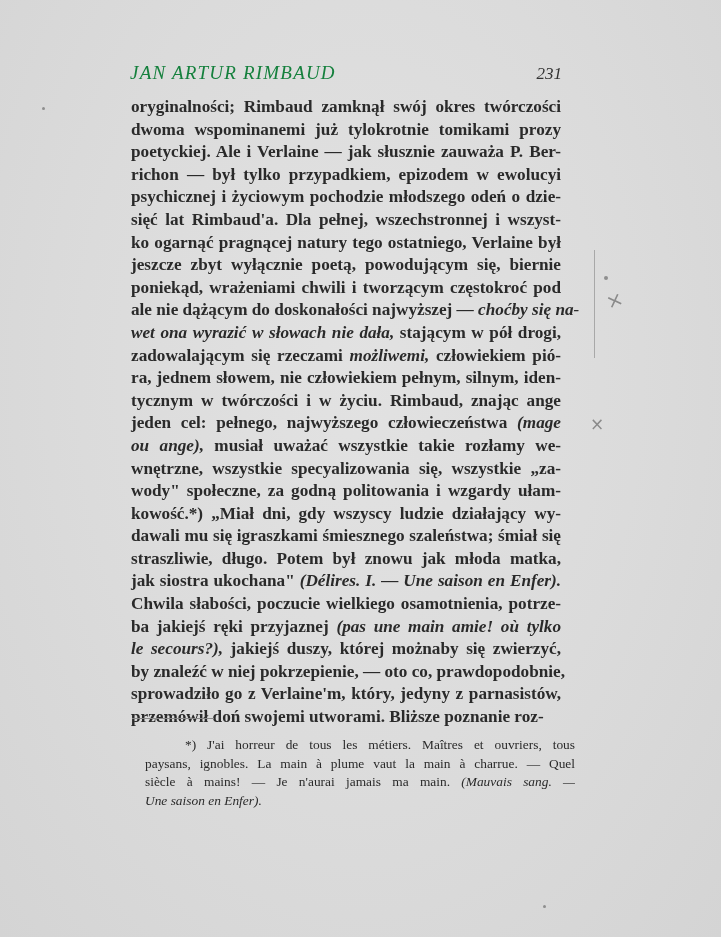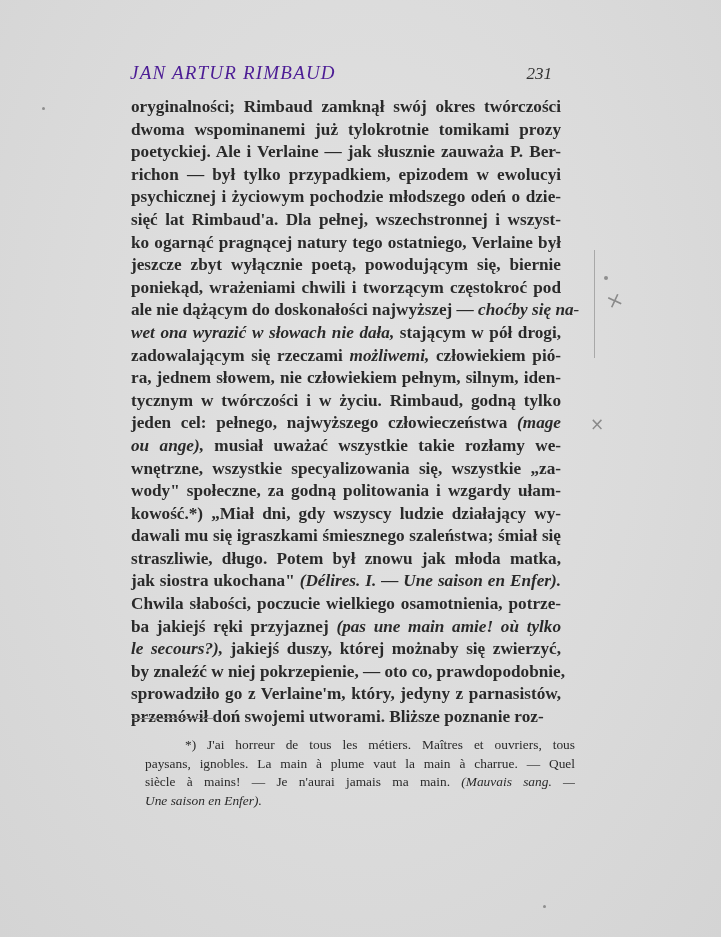--- a/index.html
+++ b/index.html
@@ -11,24 +11,24 @@
     font-family:"Liberation Serif","DejaVu Serif",serif;
     color:#2a2a2a;
   }
   .running-head {
     position:absolute; left:130px; top:62px; width:432px;
     height:24px;
   }
   .rh-title {
     position:absolute; left:0; top:0;
     font-style:italic; font-size:19px; letter-spacing:1.2px;
-    color:#4c1d95;
+    color:#15803d;
   }
   .rh-page {
-    position:absolute; right:10px; top:2px;
+    position:absolute; right:0; top:2px;
     font-style:italic; font-size:17px; color:#333;
   }
   .body-text {
     position:absolute; left:131px; top:96px; width:430px;
     font-size:17.2px; line-height:22.6px;
     text-align:justify;
     font-weight:bold;
   }
   .line {
     display:block; white-space:nowrap;
@@ -74,21 +74,21 @@
     <span class="line"><span>richon — był tylko przypadkiem, epizodem w ewolucyi</span></span>
     <span class="line"><span>psychicznej i życiowym pochodzie młodszego odeń o dzie-</span></span>
     <span class="line"><span>sięć lat Rimbaud'a.  Dla pełnej, wszechstronnej i wszyst-</span></span>
     <span class="line"><span>ko ogarnąć pragnącej natury tego ostatniego, Verlaine był</span></span>
     <span class="line"><span>jeszcze zbyt wyłącznie poetą, powodującym się, biernie</span></span>
     <span class="line"><span>poniekąd, wrażeniami chwili i tworzącym częstokroć pod</span></span>
     <span class="line"><span>ale nie dążącym do doskonałości najwyższej — </span><i>choćby się na-</i></span>
     <span class="line"><i>wet ona wyrazić w słowach nie dała,</i><span> stającym w pół drogi,</span></span>
     <span class="line"><span>zadowalającym się rzeczami </span><i>możliwemi,</i><span> człowiekiem pió-</span></span>
     <span class="line"><span>ra, jednem słowem, nie człowiekiem pełnym, silnym, iden-</span></span>
-    <span class="line"><span>tycznym w twórczości i w życiu.  Rimbaud, godną tylko</span></span>
+    <span class="line"><span>tycznym w twórczości i w życiu.  Rimbaud, znając ange</span></span>
     <span class="line"><span>jeden cel: pełnego, najwyższego człowieczeństwa </span><i>(mage</i></span>
     <span class="line"><i>ou ange),</i><span> musiał uważać wszystkie takie rozłamy we-</span></span>
     <span class="line"><span>wnętrzne, wszystkie specyalizowania się, wszystkie „za-</span></span>
     <span class="line"><span>wody" społeczne, za godną politowania i wzgardy ułam-</span></span>
     <span class="line"><span>kowość.*)  „Miał dni, gdy wszyscy ludzie działający wy-</span></span>
     <span class="line"><span>dawali mu się igraszkami śmiesznego szaleństwa; śmiał się</span></span>
     <span class="line"><span>straszliwie, długo.  Potem był znowu jak młoda matka,</span></span>
     <span class="line"><span>jak siostra ukochana" </span><i>(Délires. I. — Une saison en Enfer).</i></span>
     <span class="line"><span>Chwila słabości, poczucie wielkiego osamotnienia, potrze-</span></span>
     <span class="line"><span>ba jakiejś ręki przyjaznej </span><i>(pas une main amie! où tylko</i></span>

